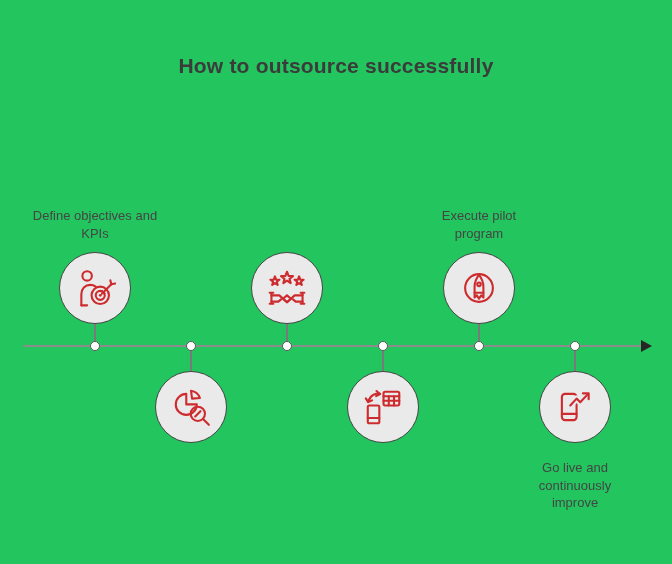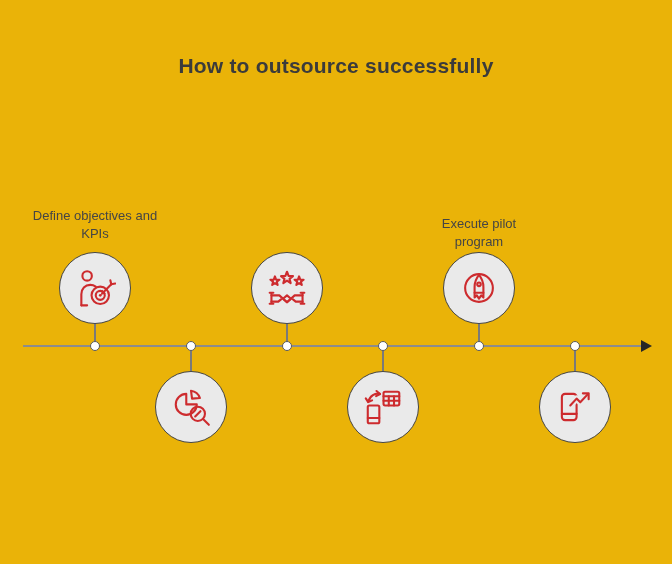--- a/index.html
+++ b/index.html
@@ -4,21 +4,21 @@
 <style>
   :root{
     --accent:#cd2b2e;
     --circle-fill:#eaeaea;
     --circle-border:#454545;
     --line-gray:#8c8c8c;
     --text:#454545;
   }
   html,body{margin:0;padding:0;background:#fff;}
   .canvas{
-    position:relative;width:672px;height:564px;background:#eab308;overflow:hidden;
+    position:relative;width:672px;height:564px;background:#22c55e;overflow:hidden;
     font-family:"Liberation Sans","DejaVu Sans",sans-serif;
   }
   .title{
     position:absolute;top:54px;left:0;width:672px;text-align:center;
     font-size:21px;font-weight:600;color:#3b3b3b;letter-spacing:.2px;
   }
   .timeline-line{position:absolute;left:23px;top:345px;width:620px;height:2px;background:var(--line-gray);}
   .timeline-arrowhead{
     position:absolute;left:641px;top:340px;width:0;height:0;
     border-left:11px solid #262626;border-top:6px solid transparent;border-bottom:6px solid transparent;
@@ -116,21 +116,21 @@
         <rect x="5.5" y="18.5" width="11" height="17" rx="1.5"></rect>
         <line x1="5.5" y1="30.5" x2="16.5" y2="30.5"></line>
         <path d="M6 15 C7.5 9 12.5 6.5 17 7.5"></path>
         <path d="M13.8 4.8 l3.4 2.8 -3.8 2"></path>
         <path d="M3.6 11.8 l2.3 3.6 3.7-1.7"></path>
       </svg>
     </span>
   </div>
   <div class="timeline-dot" style="left:378px"></div>
 
-  <div class="step-label" style="left:429px;width:100px;bottom:314px">Execute pilot program</div>
+  <div class="step-label" style="left:429px;width:100px;bottom:322px">Execute pilot program</div>
   <div class="stub" style="left:478px;top:323px;height:22px"></div>
   <div class="node-circle" style="left:443px;top:252px">
     <span class="icon">
       <svg width="42" height="42" viewBox="0 0 40 40">
         <circle cx="20" cy="20" r="13.2"></circle>
         <path d="M20 7.5 C17.2 11 15.8 15 15.8 19 L15.8 24.5 L24.2 24.5 L24.2 19 C24.2 15 22.8 11 20 7.5 Z"></path>
         <circle cx="20" cy="16.5" r="1.7"></circle>
         <path d="M15.8 24.5 v4.6 l2.1-2.1 2.1 3.1 2.1-3.1 2.1 2.1 v-4.6"></path>
       </svg>
     </span>
@@ -143,14 +143,15 @@
       <svg width="42" height="42" viewBox="0 0 40 40">
         <rect x="7.5" y="7.5" width="14" height="25" rx="3"></rect>
         <line x1="7.5" y1="26.5" x2="21.5" y2="26.5"></line>
         <path class="underlay" d="M15.5 18.5 L21.5 12 L25 15.5 L32.5 7.5"></path>
         <path d="M15.5 18.5 L21.5 12 L25 15.5 L32.5 7.5"></path>
         <path d="M27.5 7 h5.5 v5.5"></path>
       </svg>
     </span>
   </div>
   <div class="timeline-dot" style="left:570px"></div>
+  <div class="step-label" style="left:528px;width:94px;top:459px">Go live and continuously improve</div>
 
 </div>
 
 </body></html>

